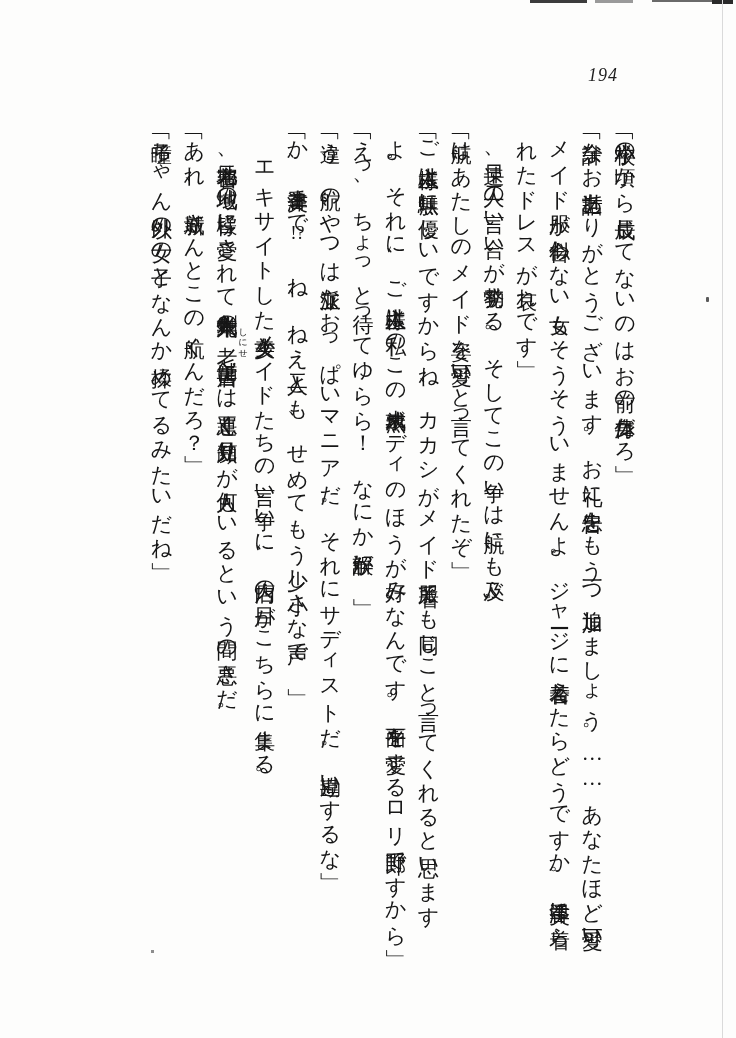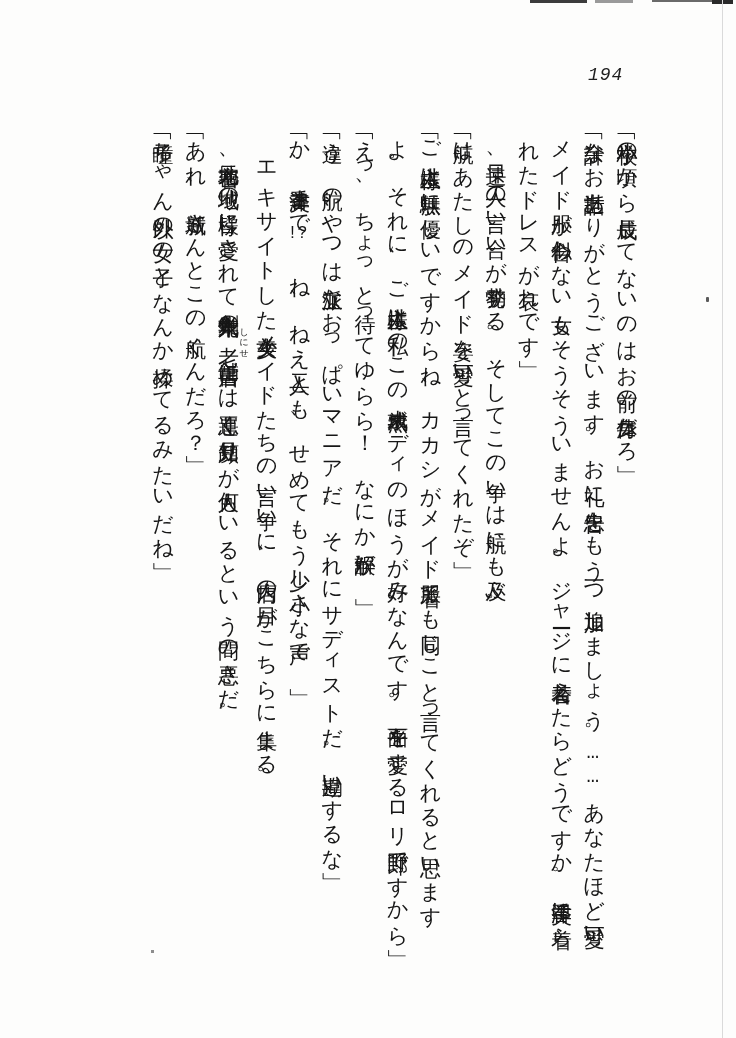--- a/index.html
+++ b/index.html
@@ -6,21 +6,21 @@
     margin: 0;
     padding: 0;
     background: #ffffff;
   }
   .page {
     position: relative;
     width: 736px;
     height: 1038px;
     background: #fdfdfc;
     overflow: hidden;
-    font-family: Liberation Mono, monospace;
+    font-family: Liberation Serif, serif;
   }
   
   .page-number {
     position: absolute;
     top: 65px;
     left: 588px;
     font-size: 18px;
     font-style: italic;
     letter-spacing: 1px;
     color: #1e1e1e;

